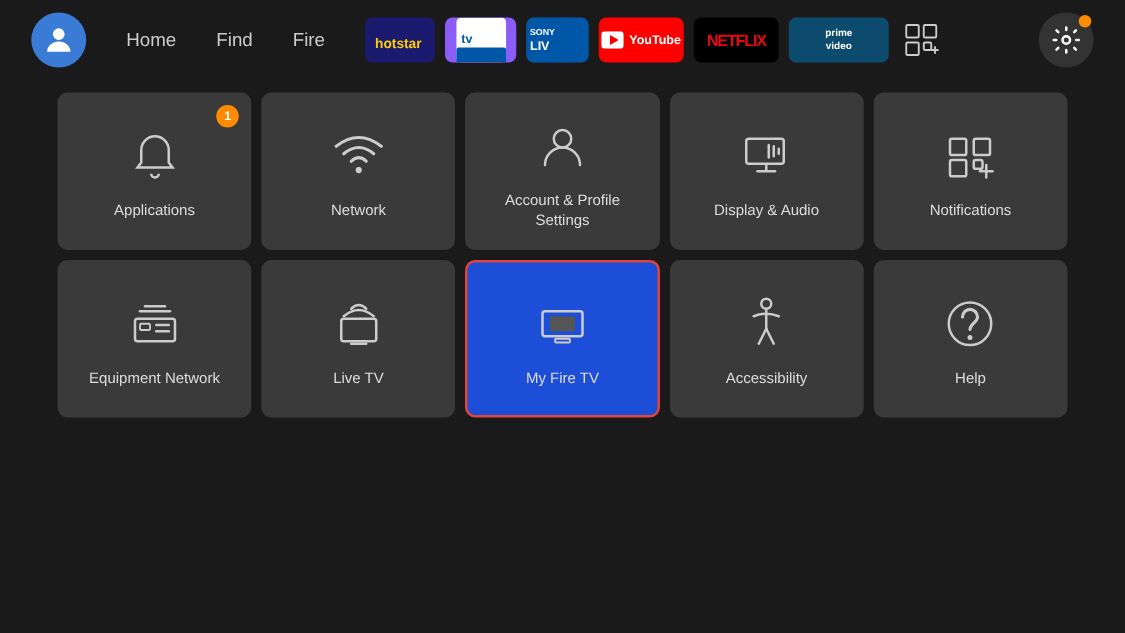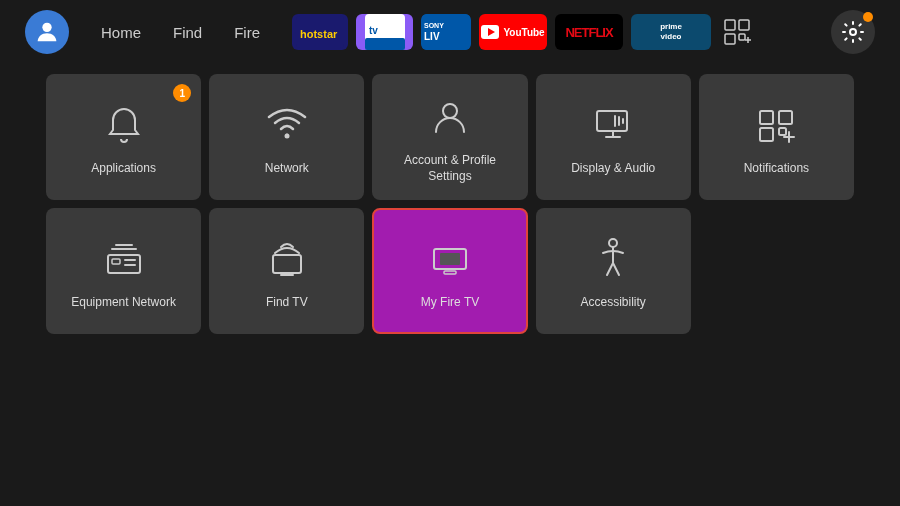--- a/index.html
+++ b/index.html
@@ -118,21 +118,21 @@
       align-items: center;
       justify-content: center;
       padding: 14px 10px 12px 10px;
       cursor: pointer;
       position: relative;
       height: 126px;
     }
 
     .grid-item.selected {
       border: 2px solid #e0443a;
-      background: #a21caf;
+      background: #1d4ed8;
     }
 
     .grid-item .icon-wrap {
       margin-bottom: 10px;
       display: flex;
       align-items: center;
       justify-content: center;
       height: 52px;
     }
 
@@ -319,21 +319,21 @@
 
     <div class="grid-item">
       <div class="icon-wrap">
         <svg width="44" height="40" viewBox="0 0 44 40" fill="none">
           <path d="M16 8 Q22 2 28 8" stroke="#ccc" stroke-width="2" fill="none" stroke-linecap="round"></path>
           <path d="M10 14 Q22 4 34 14" stroke="#ccc" stroke-width="2" fill="none" stroke-linecap="round"></path>
           <rect x="8" y="16" width="28" height="18" rx="2" stroke="#ccc" stroke-width="2"></rect>
           <path d="M16 36h12" stroke="#ccc" stroke-width="2" stroke-linecap="round"></path>
         </svg>
       </div>
-      <div class="label">Find TV</div>
+      <div class="label">Live TV</div>
     </div>
 
 
 
 
     <div class="grid-item selected">
       <div class="icon-wrap">
         <svg width="44" height="40" viewBox="0 0 44 40" fill="none">
           <rect x="6" y="10" width="32" height="20" rx="2" stroke="#ccc" stroke-width="2"></rect>
           <rect x="12" y="14" width="20" height="12" rx="1" fill="#555"></rect>
@@ -349,15 +349,25 @@
           <circle cx="20" cy="6" r="4" stroke="#ccc" stroke-width="2" fill="none"></circle>
           <line x1="20" y1="10" x2="20" y2="26" stroke="#ccc" stroke-width="2" stroke-linecap="round"></line>
           <path d="M10 16 Q20 12 30 16" stroke="#ccc" stroke-width="2" fill="none" stroke-linecap="round"></path>
           <path d="M20 26 L14 38" stroke="#ccc" stroke-width="2" stroke-linecap="round"></path>
           <path d="M20 26 L26 38" stroke="#ccc" stroke-width="2" stroke-linecap="round"></path>
         </svg>
       </div>
       <div class="label">Accessibility</div>
     </div>
 
+    <div class="grid-item">
+      <div class="icon-wrap">
+        <svg width="44" height="44" viewBox="0 0 44 44" fill="none">
+          <circle cx="22" cy="22" r="17" stroke="#ccc" stroke-width="2"></circle>
+          <path d="M16 16.5a6 6 0 0112 0c0 4-6 6-6 10" stroke="#ccc" stroke-width="2.5" fill="none" stroke-linecap="round"></path>
+          <circle cx="22" cy="33" r="2" fill="#ccc"></circle>
+        </svg>
+      </div>
+      <div class="label">Help</div>
+    </div>
 
   </div>
 </div>
 
 </body></html>

